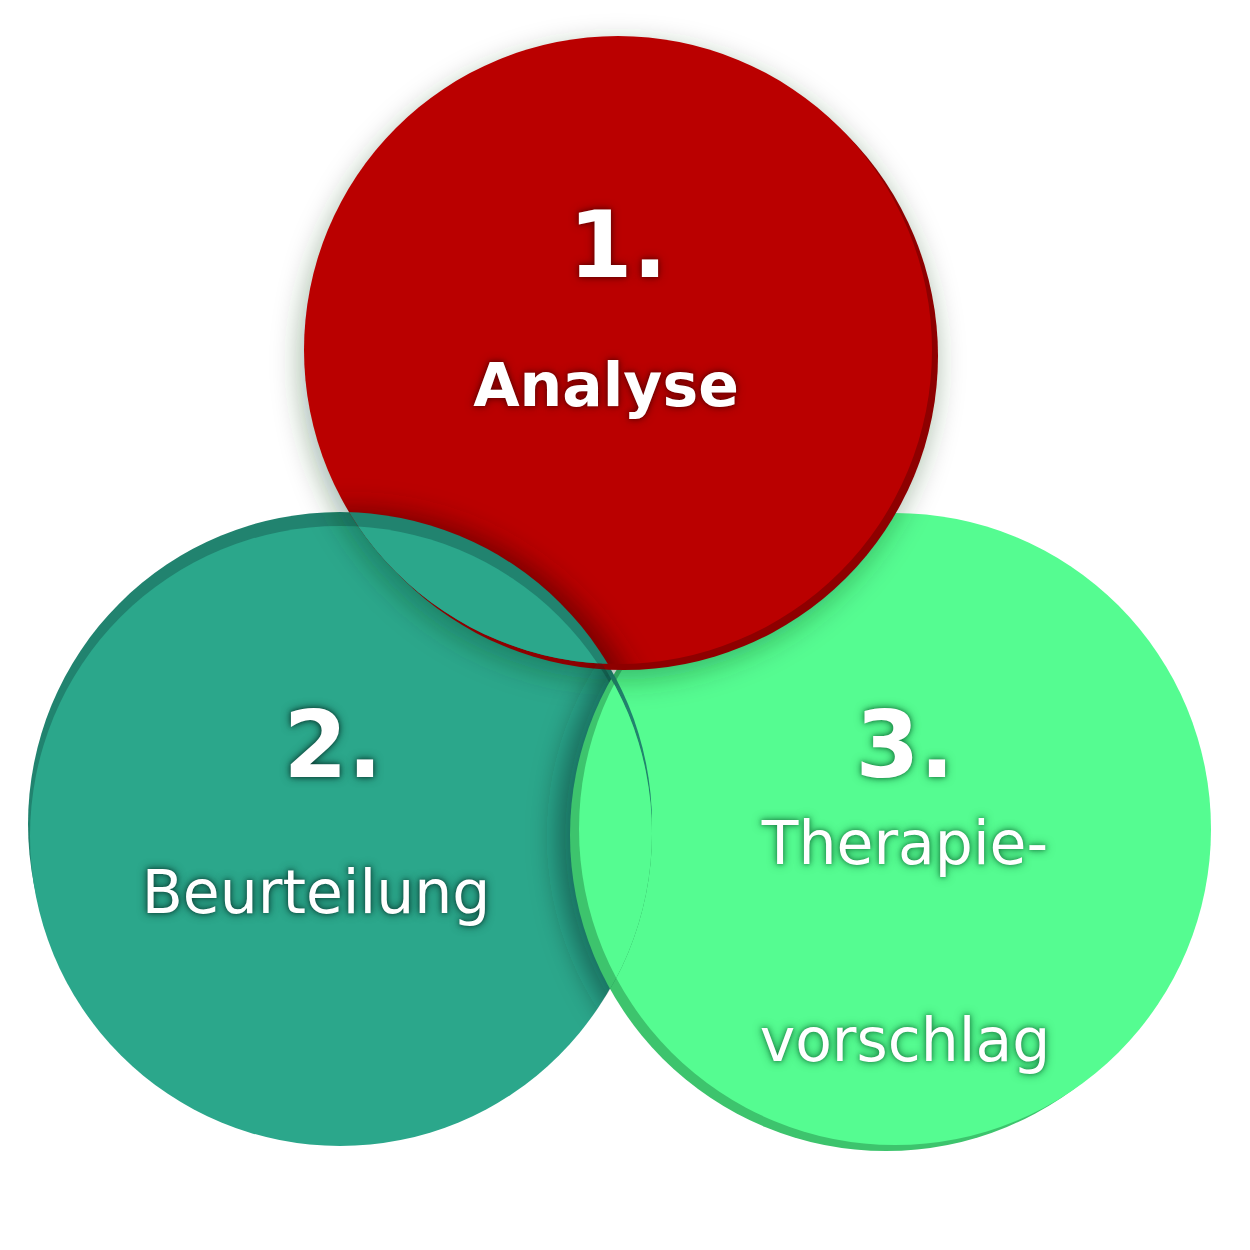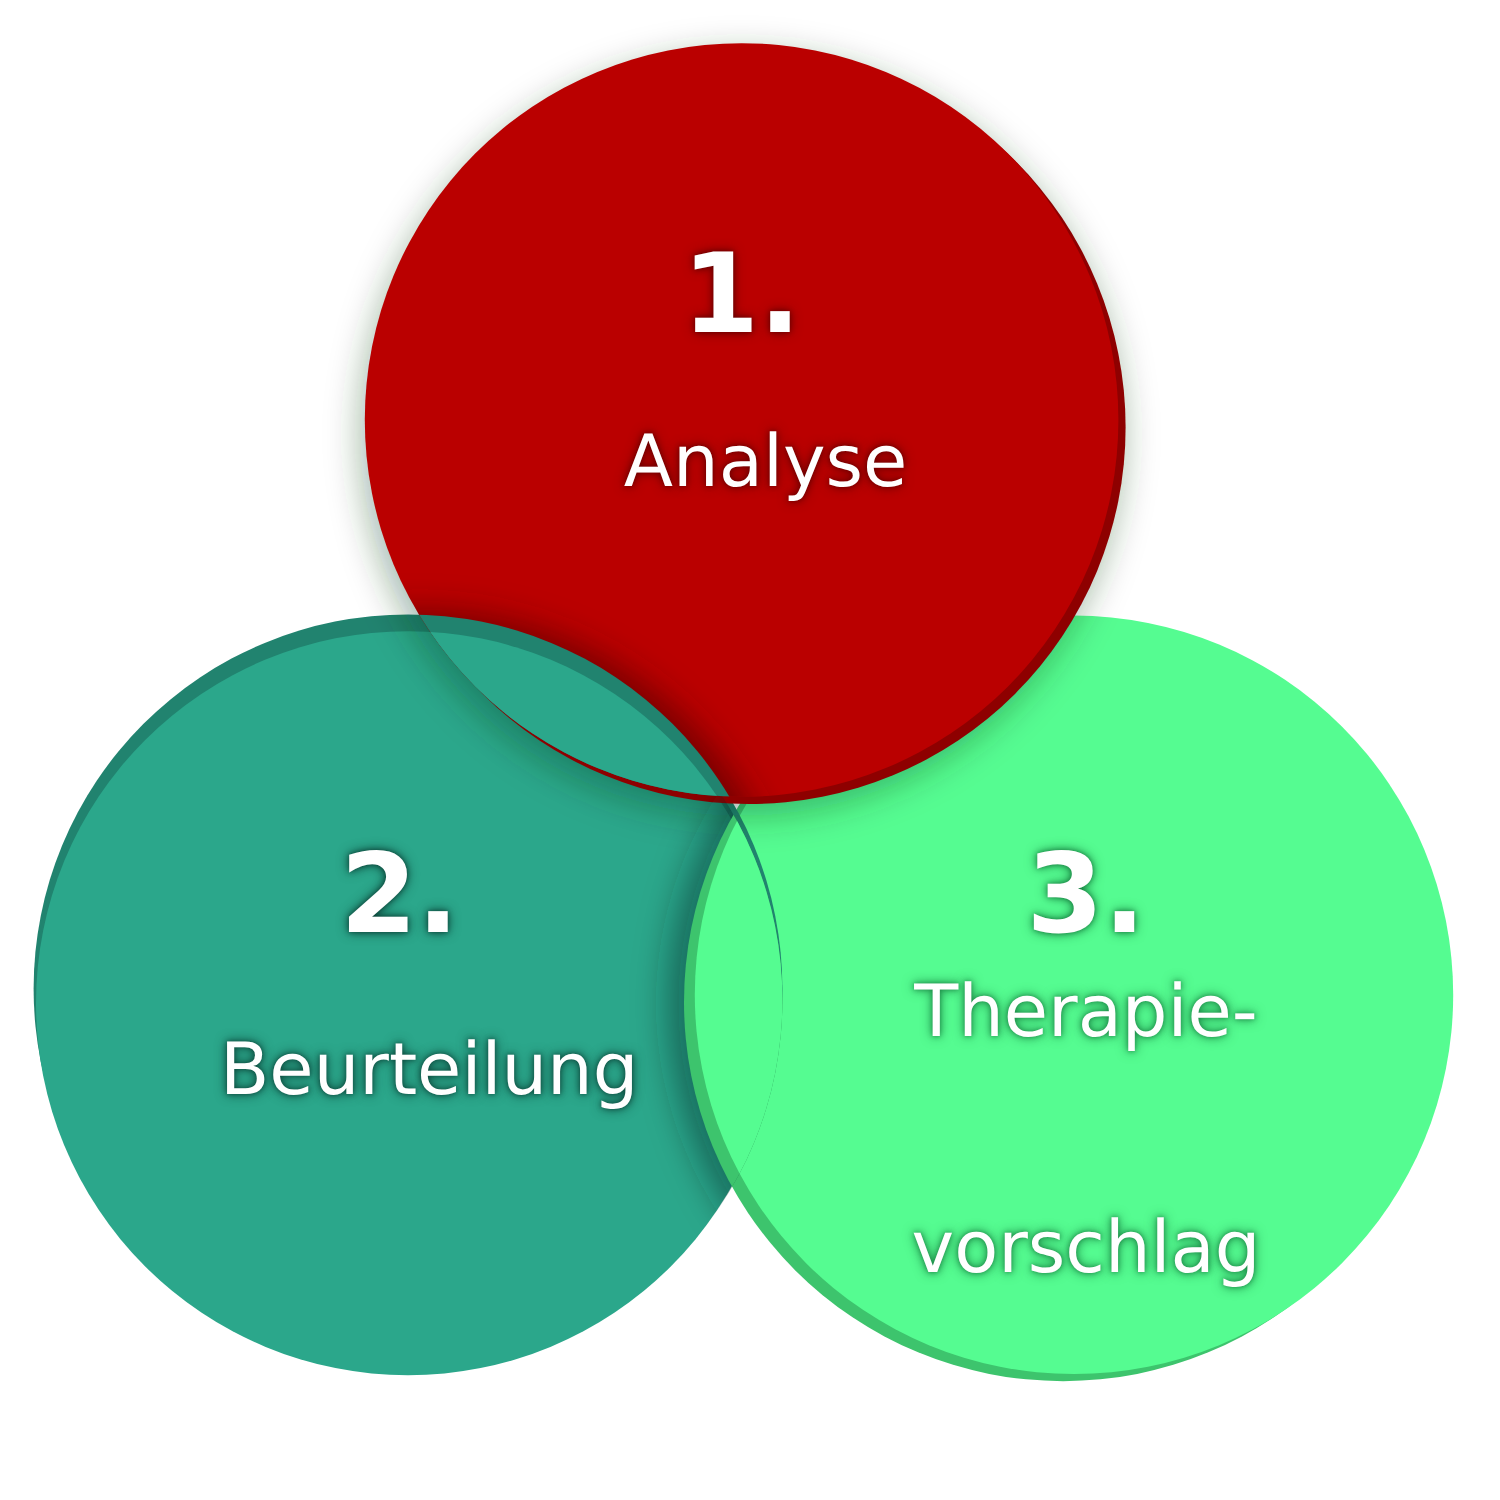--- a/index.html
+++ b/index.html
@@ -75,20 +75,20 @@
   <g clip-path="url(#clip-green-only-lower)">
     <g clip-path="url(#clip-teal)">
       <circle cx="876" cy="836" r="320" fill="rgba(0,40,30,0.45)" filter="url(#soft)"></circle>
       <circle cx="886" cy="835" r="316" fill="#3DC46D"></circle>
       <circle cx="895" cy="829" r="316" fill="#55FC91"></circle>
     </g>
   </g>
 </svg>
 
 <div class="label num shadow-red" style="left:518px; top:196px; width:200px;">1.</div>
-<div class="label word shadow-red" style="left:438px; top:345px; width:400px;">Analyse</div>
+<div class="label word shadow-red" style="left:406px; top:345px; width:400px;font-weight:bold;">Analyse</div>
 
 <div class="label num shadow-teal" style="left:233px; top:696px; width:200px;">2.</div>
-<div class="label word shadow-teal" style="left:132px; top:852px; width:400px;text-align:right;">Beurteilung</div>
+<div class="label word shadow-teal" style="left:116px; top:852px; width:400px;">Beurteilung</div>
 
 <div class="label num shadow-green" style="left:805px; top:696px; width:200px;">3.</div>
 <div class="label word shadow-green" style="left:705px; top:803px; width:400px;">Therapie-</div>
 <div class="label word shadow-green" style="left:705px; top:1000px; width:400px;">vorschlag</div>
 
 </body></html>

